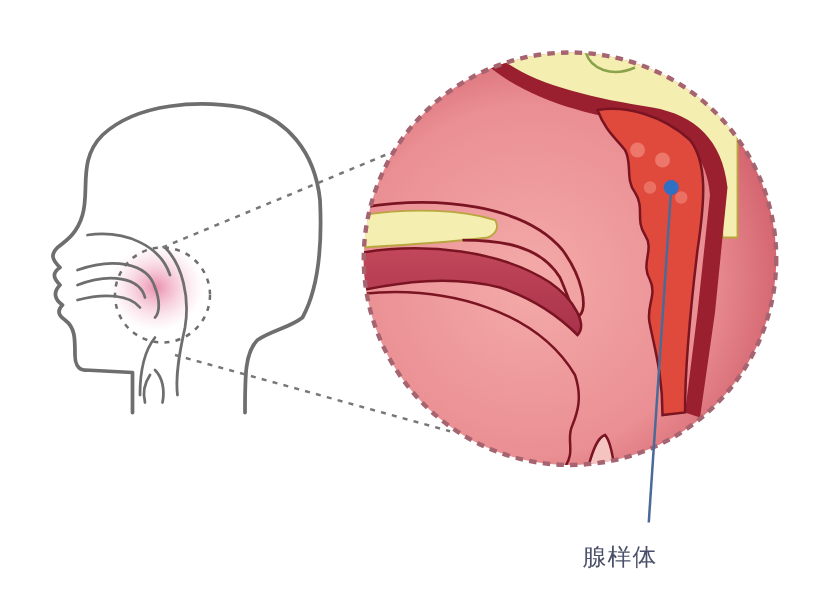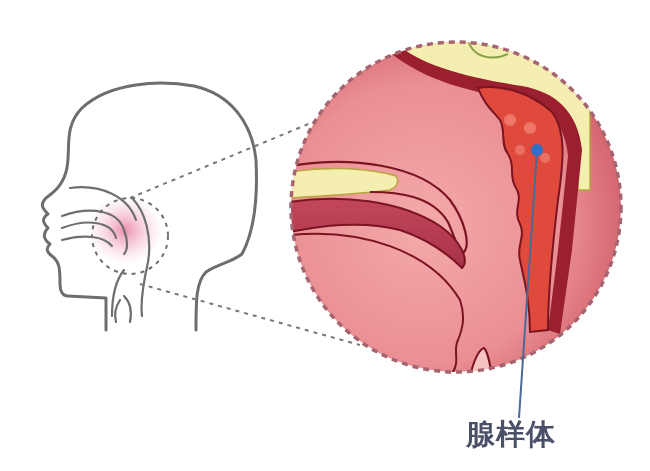--- a/index.html
+++ b/index.html
@@ -1,20 +1,20 @@
 <!DOCTYPE html>
 <html><head>
 <meta charset="utf-8">
 <style>
   html, body { margin:0; padding:0; background:#ffffff; }
   body { width:650px; height:471px; position:relative; overflow:hidden; font-family:"DejaVu Sans", sans-serif; }
   #canvas { position:absolute; left:0; top:0; width:650px; height:471px; }
   .label {
-    position:absolute; left:466px; top:415px; width:120px;
-    font-size:29px; color:#4a5068; letter-spacing:1px; font-weight:bold;
+    position:absolute; left:466px; top:433px; width:120px;
+    font-size:19px; color:#4a5068; letter-spacing:1px; font-weight:normal;
   }
 </style>
 </head>
 <body>
 
 <svg id="canvas" viewBox="0 0 650 471" xmlns="http://www.w3.org/2000/svg">
   <defs>
     <radialGradient id="tissueGrad" cx="40%" cy="55%" r="70%">
       <stop offset="0%" stop-color="#f4aaa9"></stop>
       <stop offset="60%" stop-color="#ea8f93"></stop>

